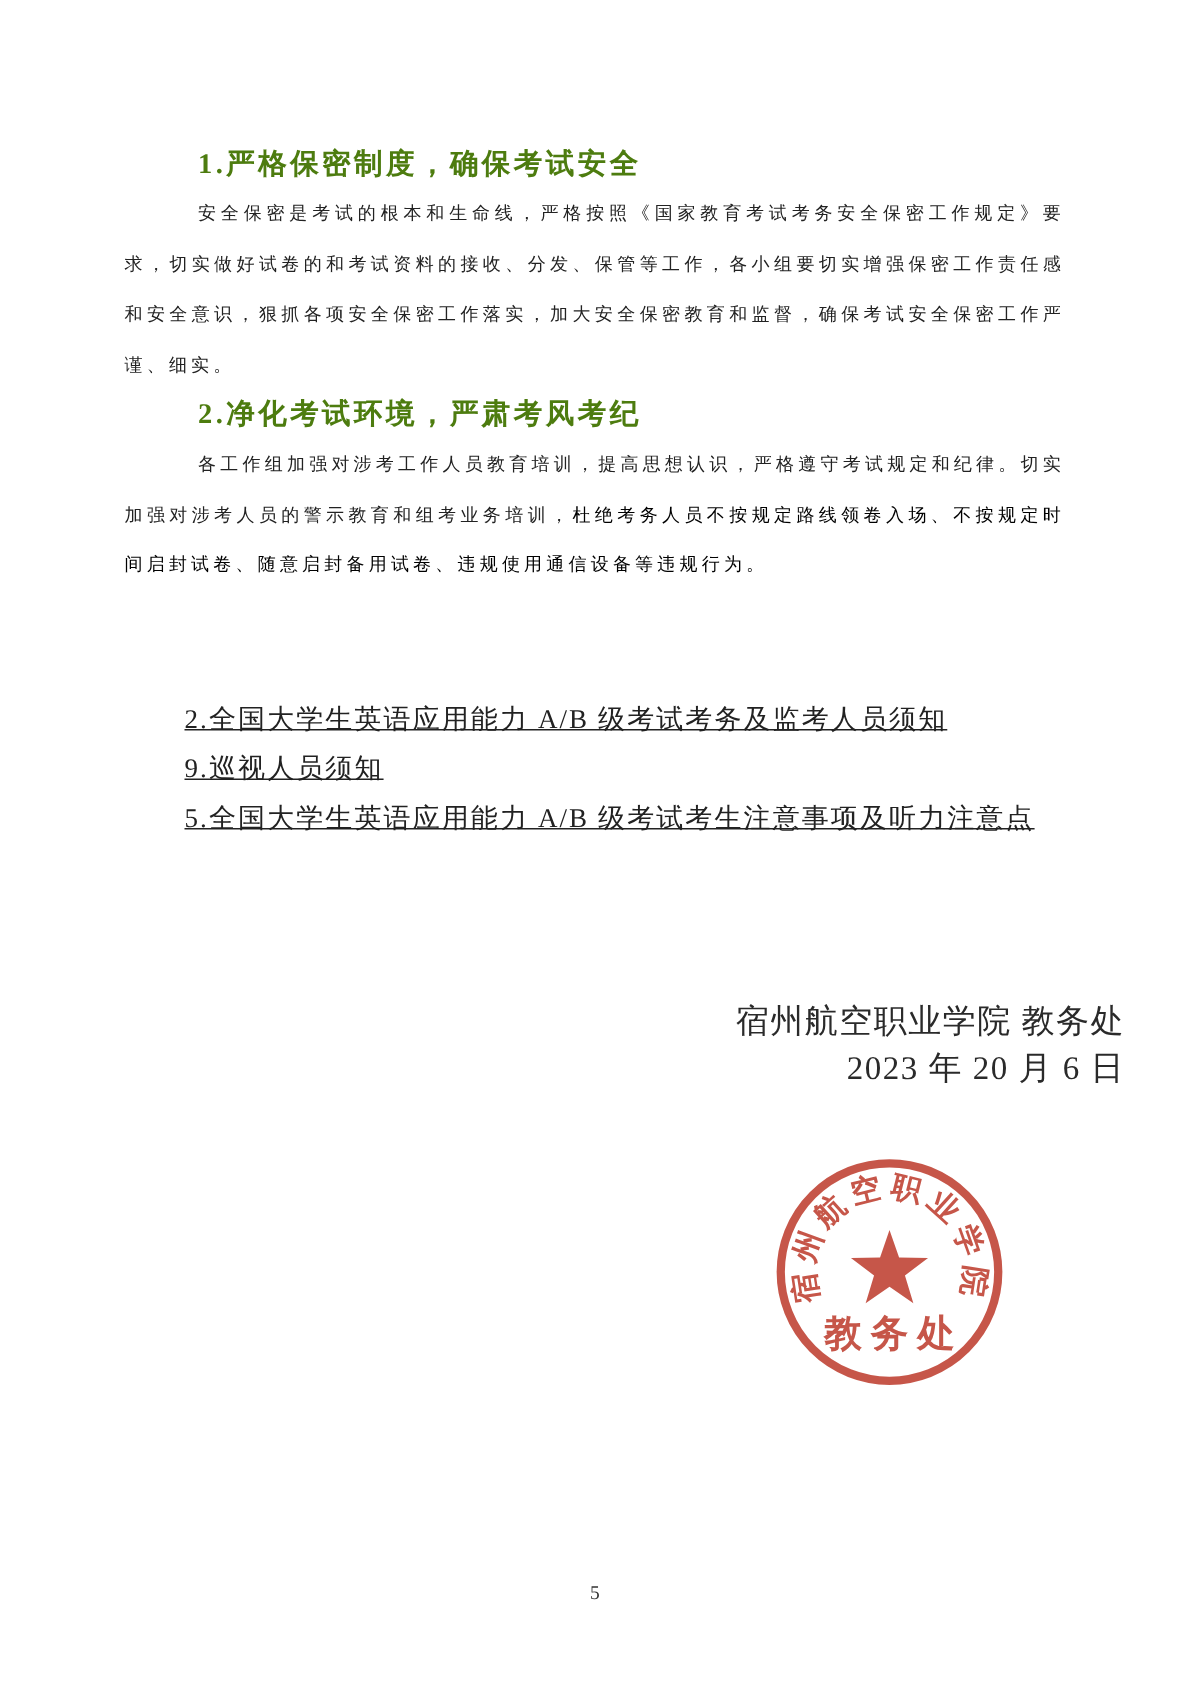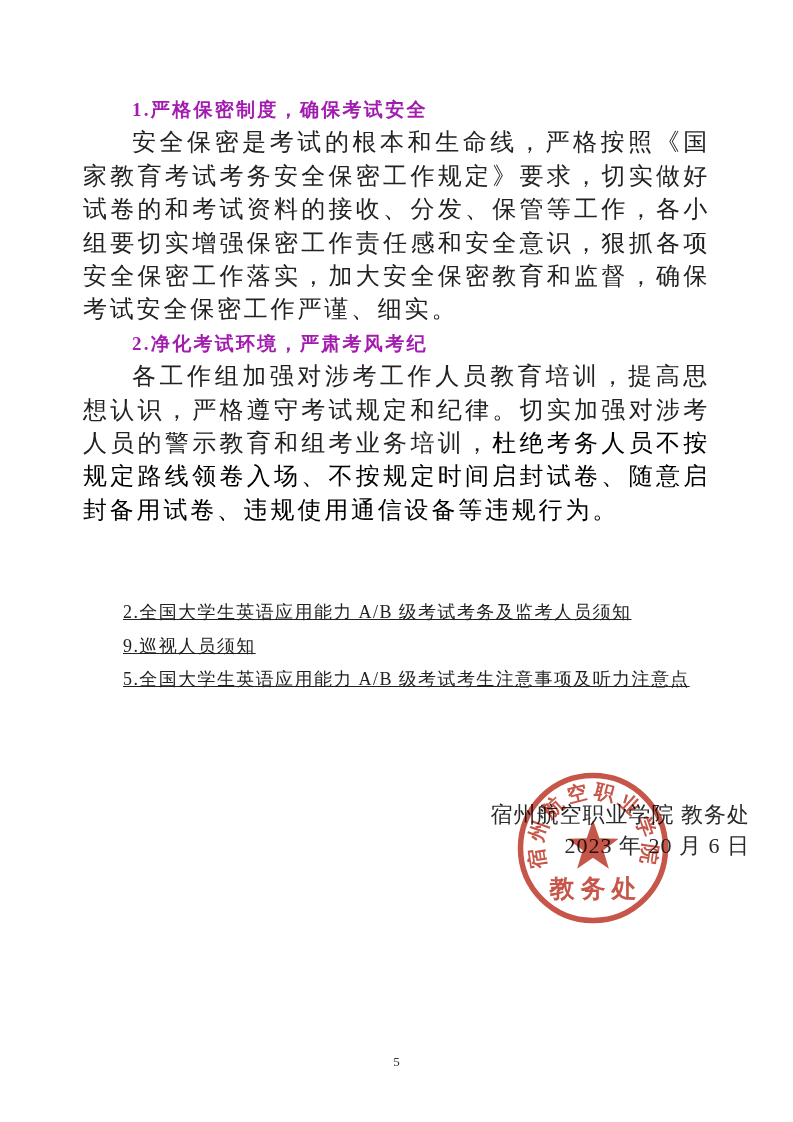--- a/index.html
+++ b/index.html
@@ -18,25 +18,25 @@
     top: 93px;
     width: 627px;
   }
   .sec-heading {
     margin: 0;
     font-size: 19px;
     font-weight: 700;
     line-height: 33.4px;
     letter-spacing: 2.3px;
     text-indent: 49px;
-    color: #a21caf;
+    color: #4d7c0f;
   }
   .body-para {
     margin: 0;
-    font-size: 24px;
+    font-size: 12px;
     line-height: 33.4px;
     letter-spacing: 2.8px;
     text-indent: 49px;
     text-align: justify;
     color: #222222;
   }
   .bold-run { font-weight: 400; color: #000000; }
   .attachments {
     margin-top: 69px;
     font-size: 18px;

